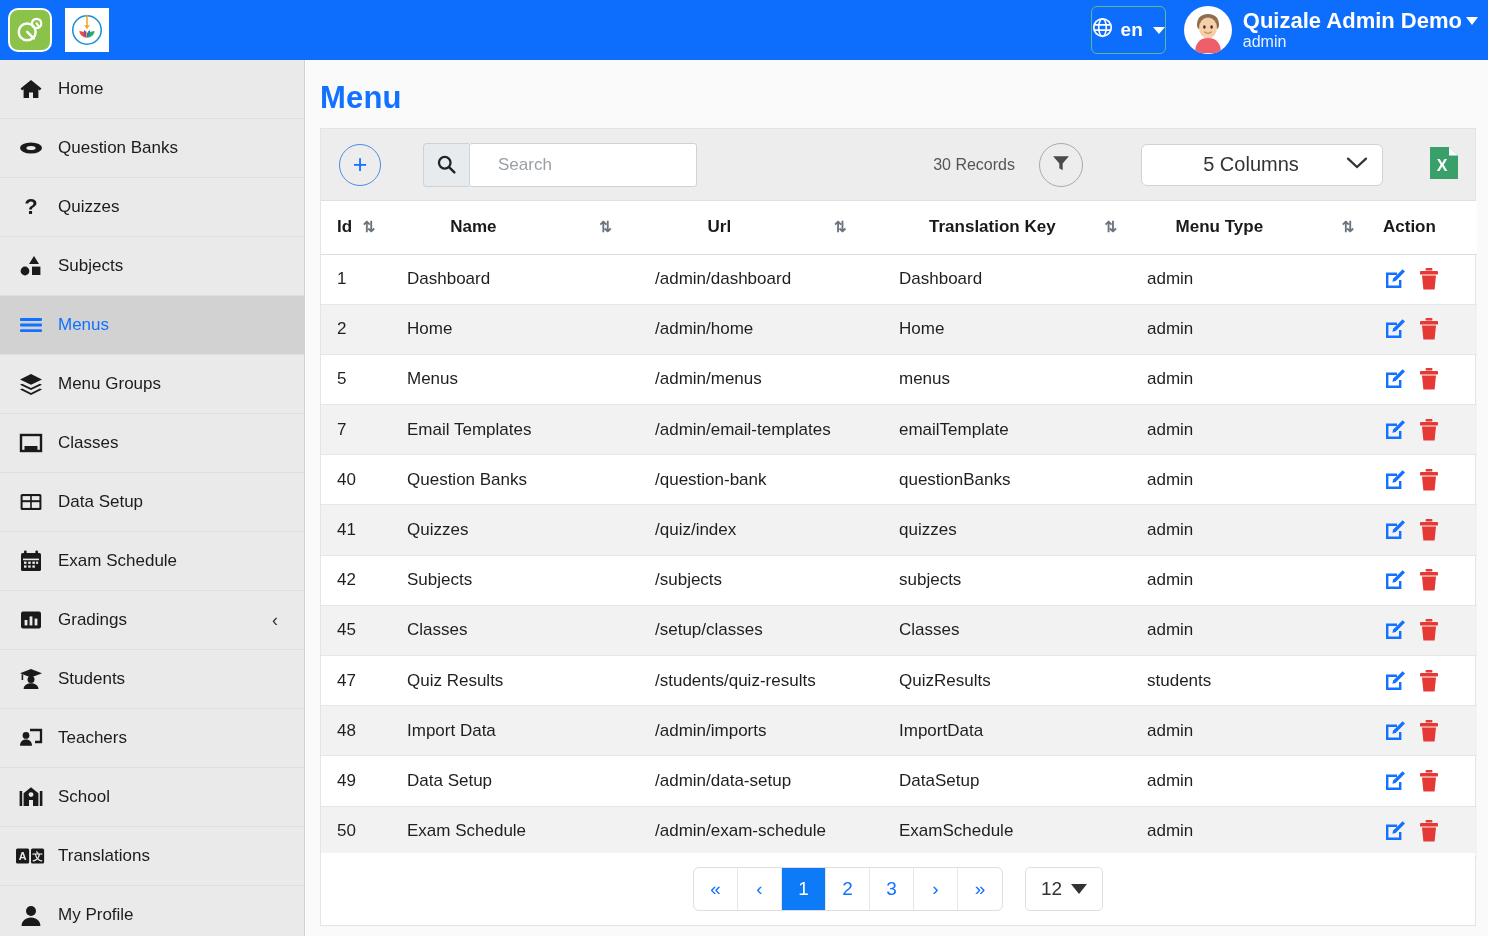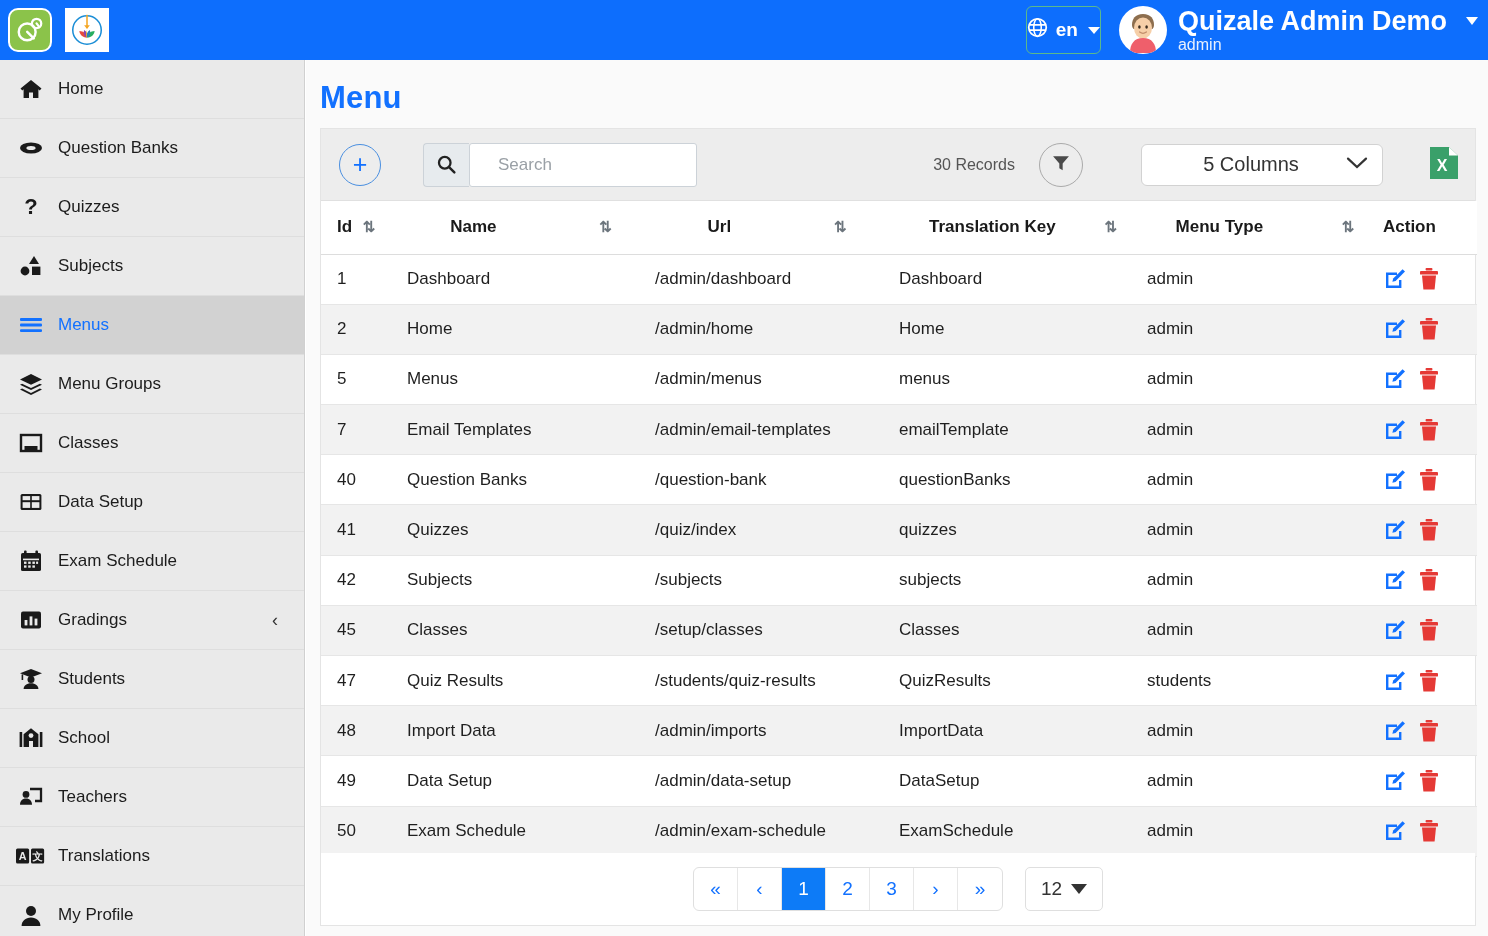--- a/index.html
+++ b/index.html
@@ -51,22 +51,22 @@
     display: flex; align-items: center; gap: 11px;
     padding-right: 10px; cursor: pointer;
   }
   #avatar {
     width: 48px; height: 48px; border-radius: 50%;
     background: #ffffff; overflow: hidden; flex: none;
     display: flex; align-items: center; justify-content: center;
   }
   #user-text { color: #ffffff; line-height: 1.12; }
   #user-name {
-    font-size: 27px; font-weight: bold;
-    display: flex; align-items: center; gap: 19px;
+    font-size: 22px; font-weight: bold;
+    display: flex; align-items: center; gap: 4px;
   }
   #user-name .caret {
     width: 0; height: 0;
     border-left: 6px solid transparent;
     border-right: 6px solid transparent;
     border-top: 8px solid #ffffff;
   }
   #user-role { font-size: 16px; color: #e8f0fe; }
 
   
@@ -427,40 +427,40 @@
         <rect x="2.6" y="7.4" width="1.6" height="5.6"></rect>
         <circle cx="12" cy="12.4" r="3.5"></circle>
         <path d="M12 16.3 C7.6 16.3 4.6 18.9 4.6 22 L19.4 22 C19.4 18.9 16.4 16.3 12 16.3z"></path>
       </svg>
     </span>
     <span>Students</span>
   </div>
 
   <div class="side-item">
     <span class="sicon">
+      <svg width="24" height="24" viewBox="0 0 24 24">
+        <path d="M11 4 H22 V16 H16" fill="none" stroke="#1a1a1a" stroke-width="2.3"></path>
+        <circle cx="7" cy="9.4" r="3.4" fill="#1a1a1a"></circle>
+        <path d="M7 13.6 C3.2 13.6 1 16.2 1 19.8 L13 19.8 C13 16.2 10.8 13.6 7 13.6z" fill="#1a1a1a"></path>
+      </svg>
+    </span>
+    <span>Teachers</span>
+  </div>
+
+  <div class="side-item">
+    <span class="sicon">
       <svg width="24" height="24" viewBox="0 0 24 24" fill="#1a1a1a">
         <rect x="0.6" y="6" width="2.6" height="15"></rect>
         <rect x="20.8" y="6" width="2.6" height="15"></rect>
         <path d="M12 2.2 L19.4 8.2 V21 H4.6 V8.2z"></path>
         <circle cx="12" cy="9.6" r="2.4" fill="#eaeaea"></circle>
         <rect x="10" y="15" width="4" height="6" fill="#eaeaea"></rect>
       </svg>
     </span>
     <span>School</span>
-  </div>
-
-  <div class="side-item">
-    <span class="sicon">
-      <svg width="24" height="24" viewBox="0 0 24 24">
-        <path d="M11 4 H22 V16 H16" fill="none" stroke="#1a1a1a" stroke-width="2.3"></path>
-        <circle cx="7" cy="9.4" r="3.4" fill="#1a1a1a"></circle>
-        <path d="M7 13.6 C3.2 13.6 1 16.2 1 19.8 L13 19.8 C13 16.2 10.8 13.6 7 13.6z" fill="#1a1a1a"></path>
-      </svg>
-    </span>
-    <span>Teachers</span>
   </div>
 
   <div class="side-item">
     <span class="sicon">
       <svg width="30" height="20" viewBox="0 0 32 20">
         <rect x="0" y="2" width="14" height="16" rx="1.6" fill="#1a1a1a"></rect>
         <text x="7" y="14.6" font-size="11.5" font-weight="bold" text-anchor="middle" fill="#eaeaea" font-family="Liberation Sans">A</text>
         <rect x="16" y="2" width="14" height="16" rx="1.6" fill="#1a1a1a"></rect>
         <text x="23" y="14.6" font-size="11" font-weight="bold" text-anchor="middle" fill="#eaeaea" font-family="Liberation Sans">文</text>
       </svg>

